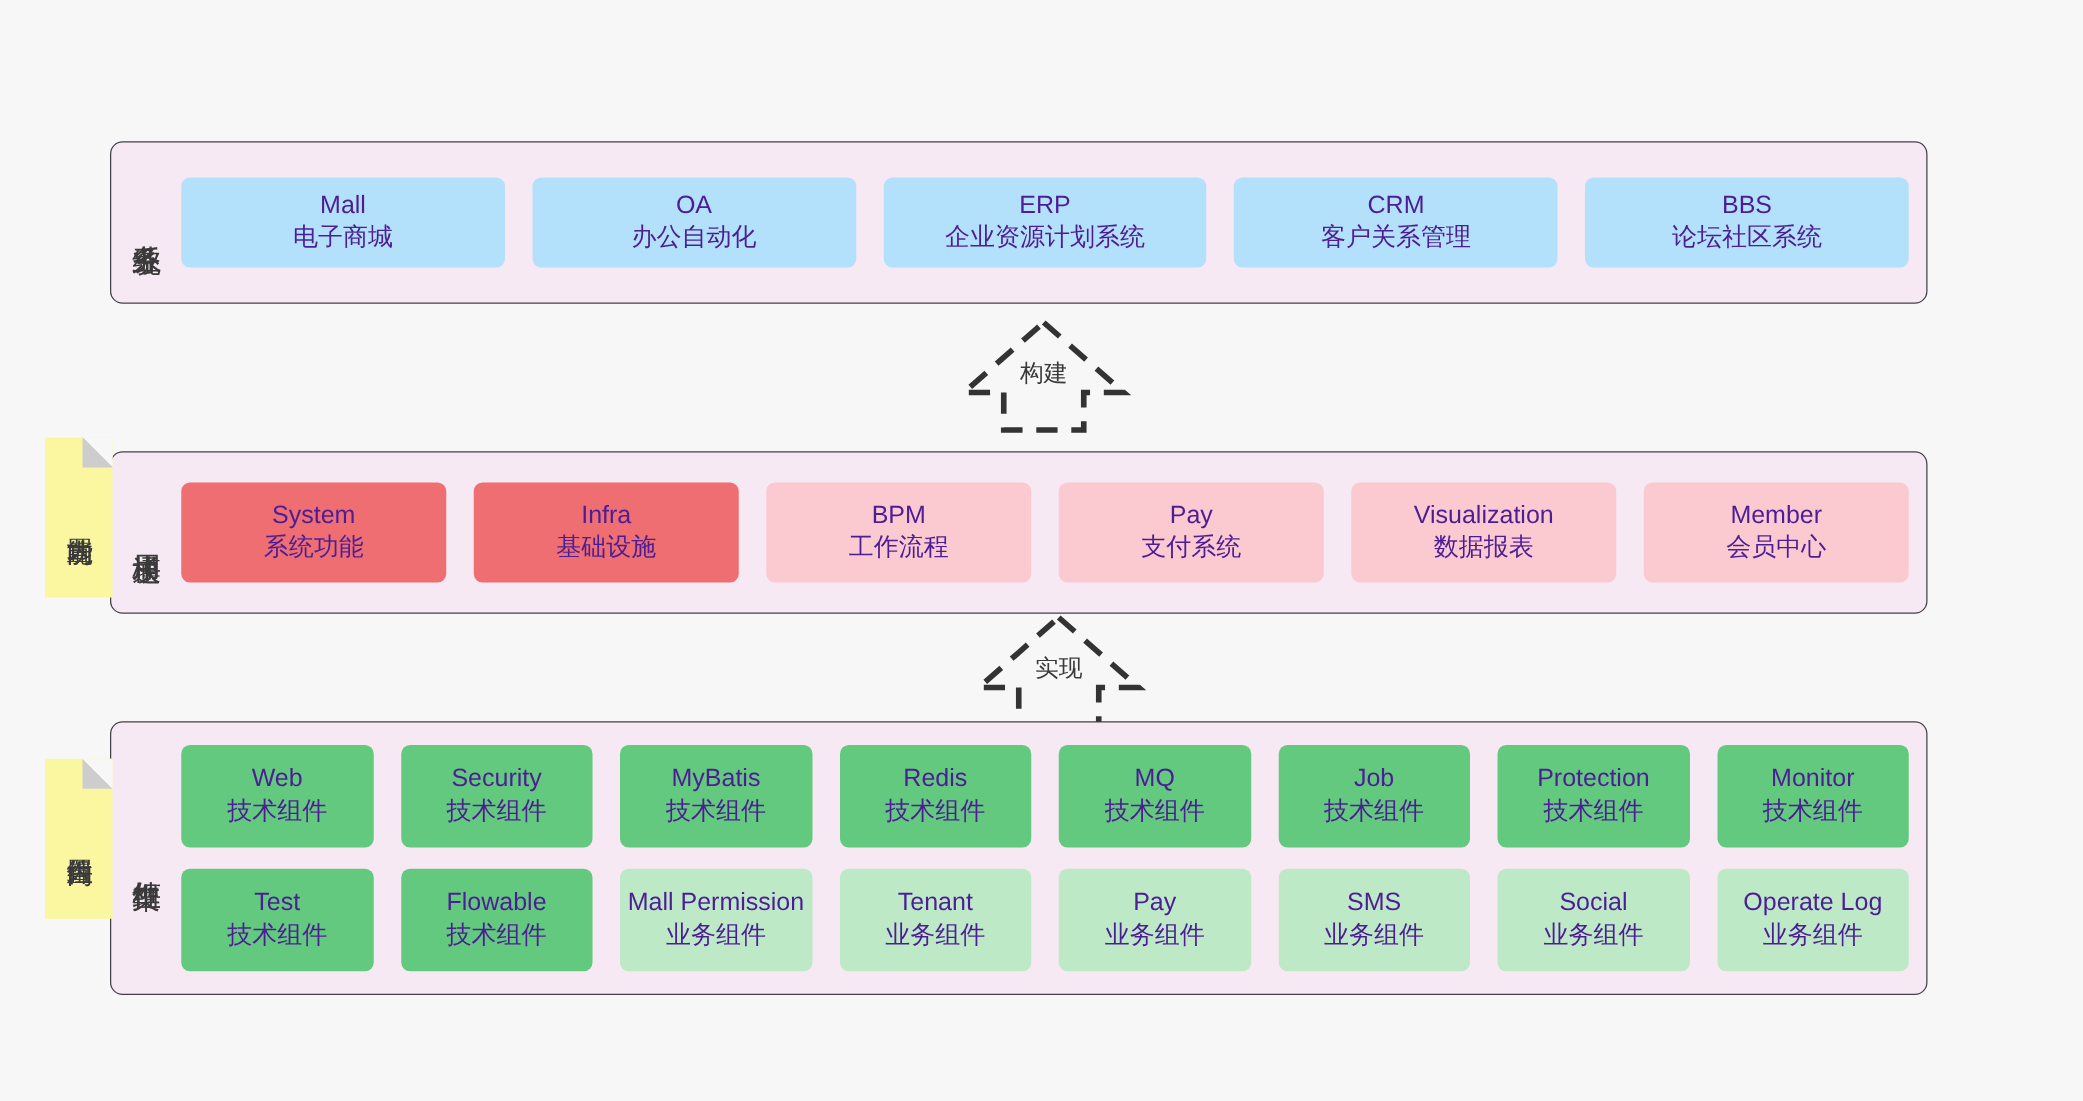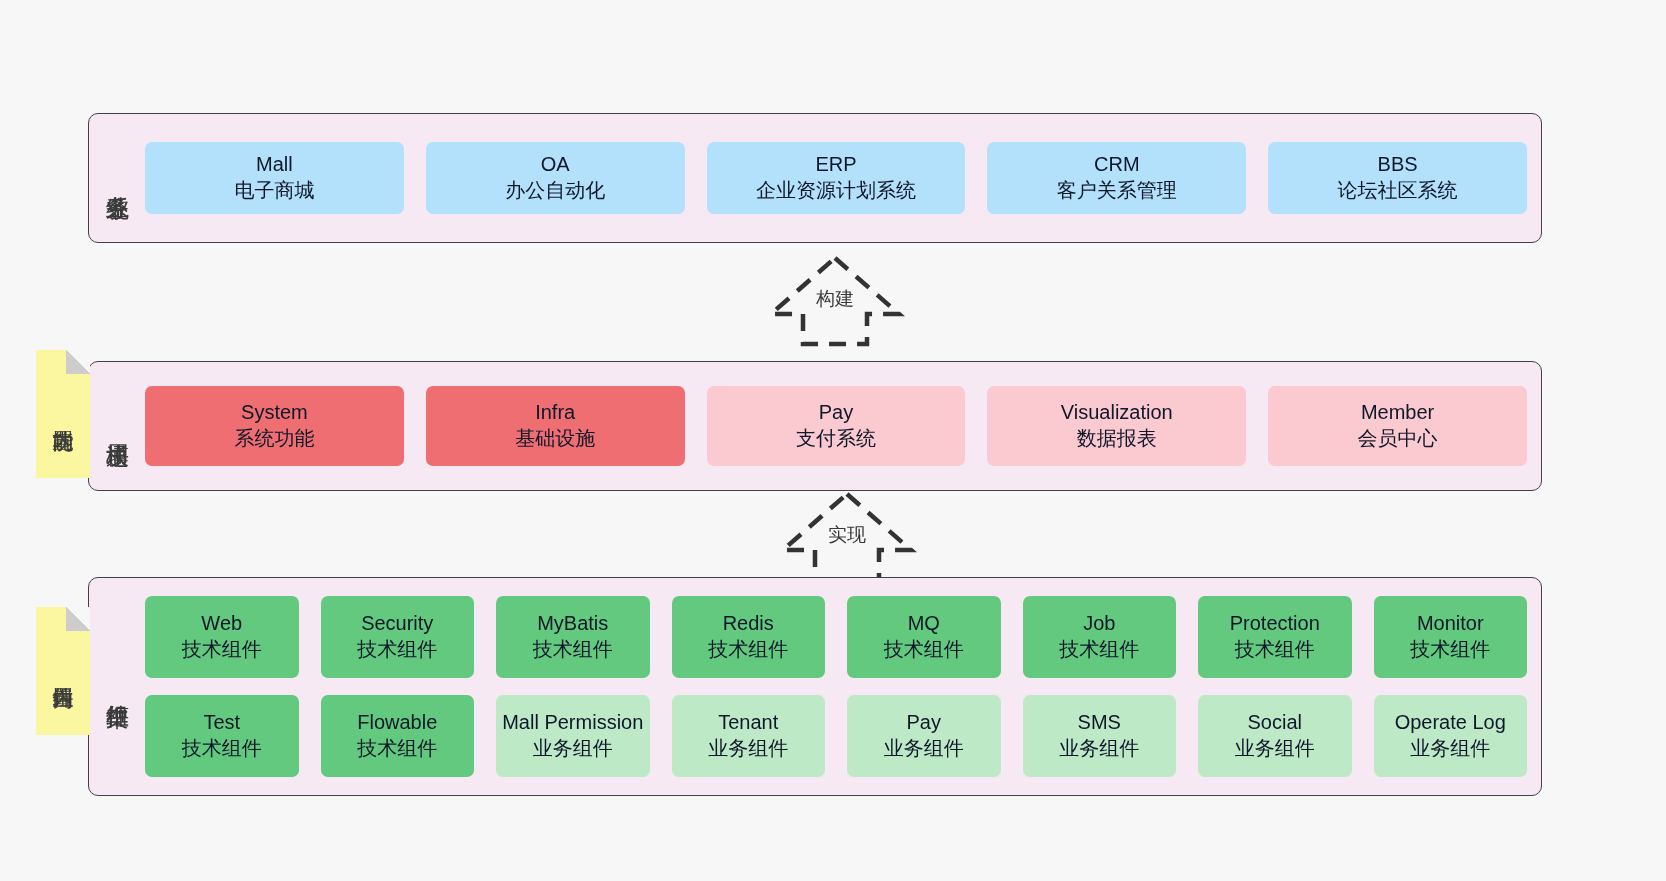--- a/index.html
+++ b/index.html
@@ -67,21 +67,21 @@
   
   .card {
     border-radius: 7px;
     display: flex;
     flex-direction: column;
     align-items: center;
     justify-content: center;
     text-align: left;
     font-size: 20px;
     line-height: 1.28;
-    color: #0f172a;
+    color: #4c1d95;
     box-sizing: border-box;
     padding: 4px 6px;
     flex: 1 1 0;
     min-width: 0;
   }
   .card .t1 { white-space: nowrap; }
   .card .t2 { white-space: nowrap; }
   .card.wrap .t1 { white-space: normal; }
 
   .c-blue        { background: #b3e0fb; }
@@ -238,20 +238,24 @@
         <div class="card c-red">
           <span class="t1">System</span>
           <span class="t2">系统功能</span>
         </div>
 
         <div class="card c-red">
           <span class="t1">Infra</span>
           <span class="t2">基础设施</span>
         </div>
 
+        <div class="card c-pink">
+          <span class="t1">BPM</span>
+          <span class="t2">工作流程</span>
+        </div>
 
         <div class="card c-pink">
           <span class="t1">Pay</span>
           <span class="t2">支付系统</span>
         </div>
 
         <div class="card c-pink">
           <span class="t1">Visualization</span>
           <span class="t2">数据报表</span>
         </div>

